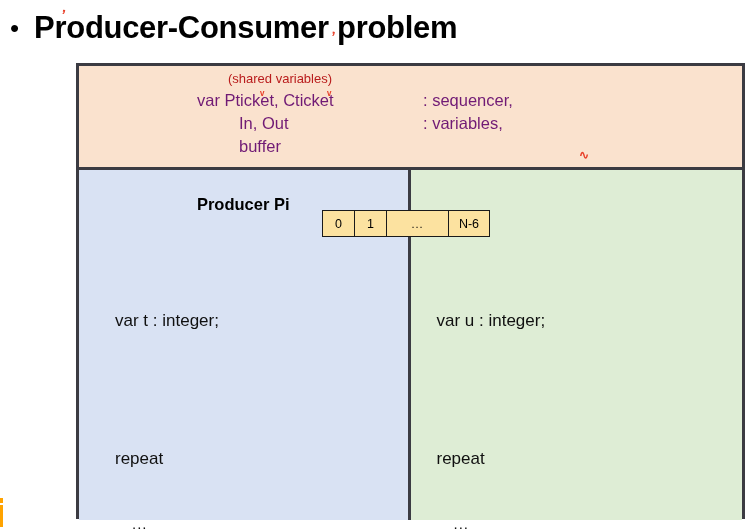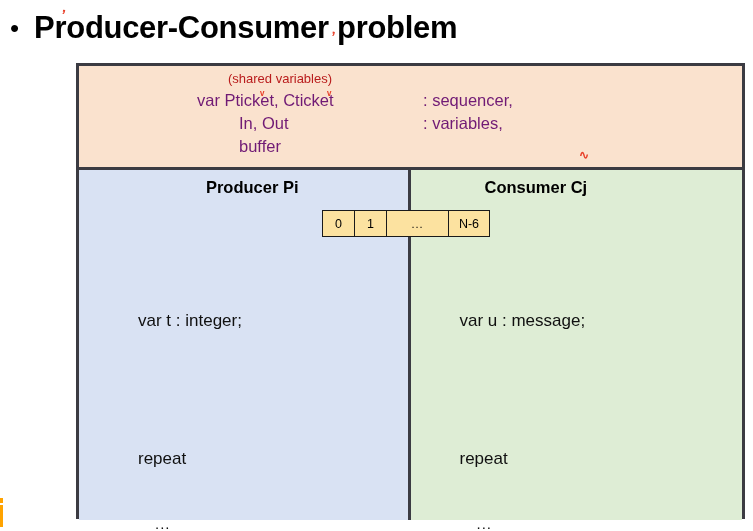--- a/index.html
+++ b/index.html
@@ -132,44 +132,43 @@
     width: 333px;
     background: #d9e2f3;
     border-right: 3px solid #3b3b42;
   }
   #consumer-col {
     width: 333px;
     background: #deedd5;
   }
   .col-heading {
     position: absolute;
-    top: 8px;
+    top: 25px;
     width: 100%;
     text-align: center;
     font-size: 16.5px;
     font-weight: bold;
     color: #000;
-    padding-left: 9px;
   }
   #consumer-col .col-heading {
     text-align: left;
     left: 65px;
     width: auto;
   }
   .code-body {
     position: absolute;
     top: 90px;
     font-size: 17px;
     line-height: 24.5px;
     color: #101010;
     white-space: pre;
   }
   #producer-col .code-body { left: 36px; }
   #consumer-col .code-body { left: 26px; }
-  .code-line { display: block; height: 24.5px; margin-left: 23px; }
+  .code-line { display: block; height: 24.5px; }
   .code-line.blank { height: 15px; }
   .code-line.ellipsis {
     height: 12px;
     font-size: 15px;
     line-height: 7px;
     letter-spacing: 1px;
   }
   .indent1 { padding-left: 17px; }
 
   
@@ -260,23 +259,22 @@
         
         
         
         
         
         
       </div>
     </div>
 
     <div class="code-col" id="consumer-col">
-      <div class="col-heading">Consumer Cj</div>
       <div class="code-body">
-        <span class="code-line">var u : message;</span>
+        <span class="code-line">var u : integer;</span>
         <span class="code-line blank"></span>
         <span class="code-line">repeat</span>
         <span class="code-line ellipsis indent1">...</span>
         
         
         
         
         
         
         

